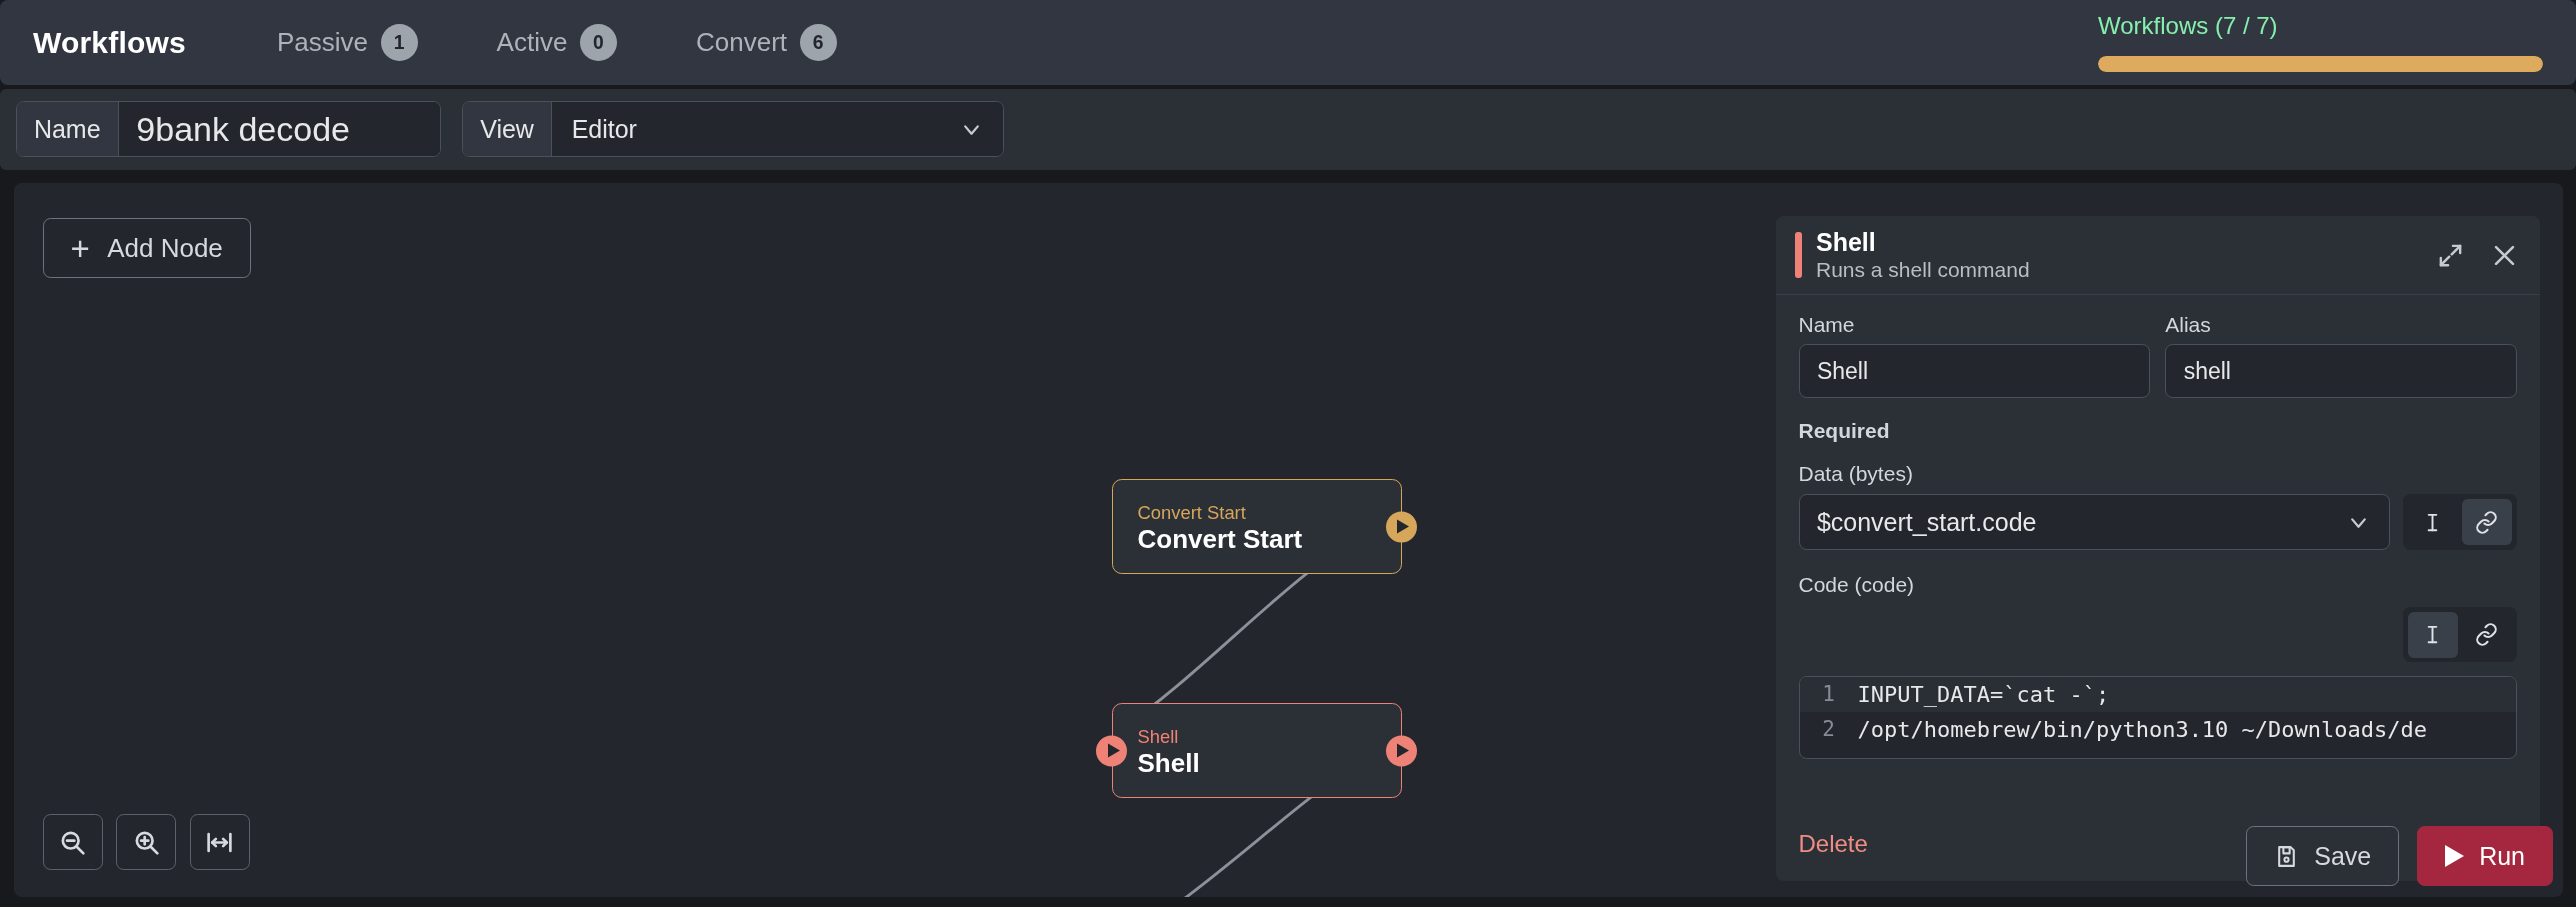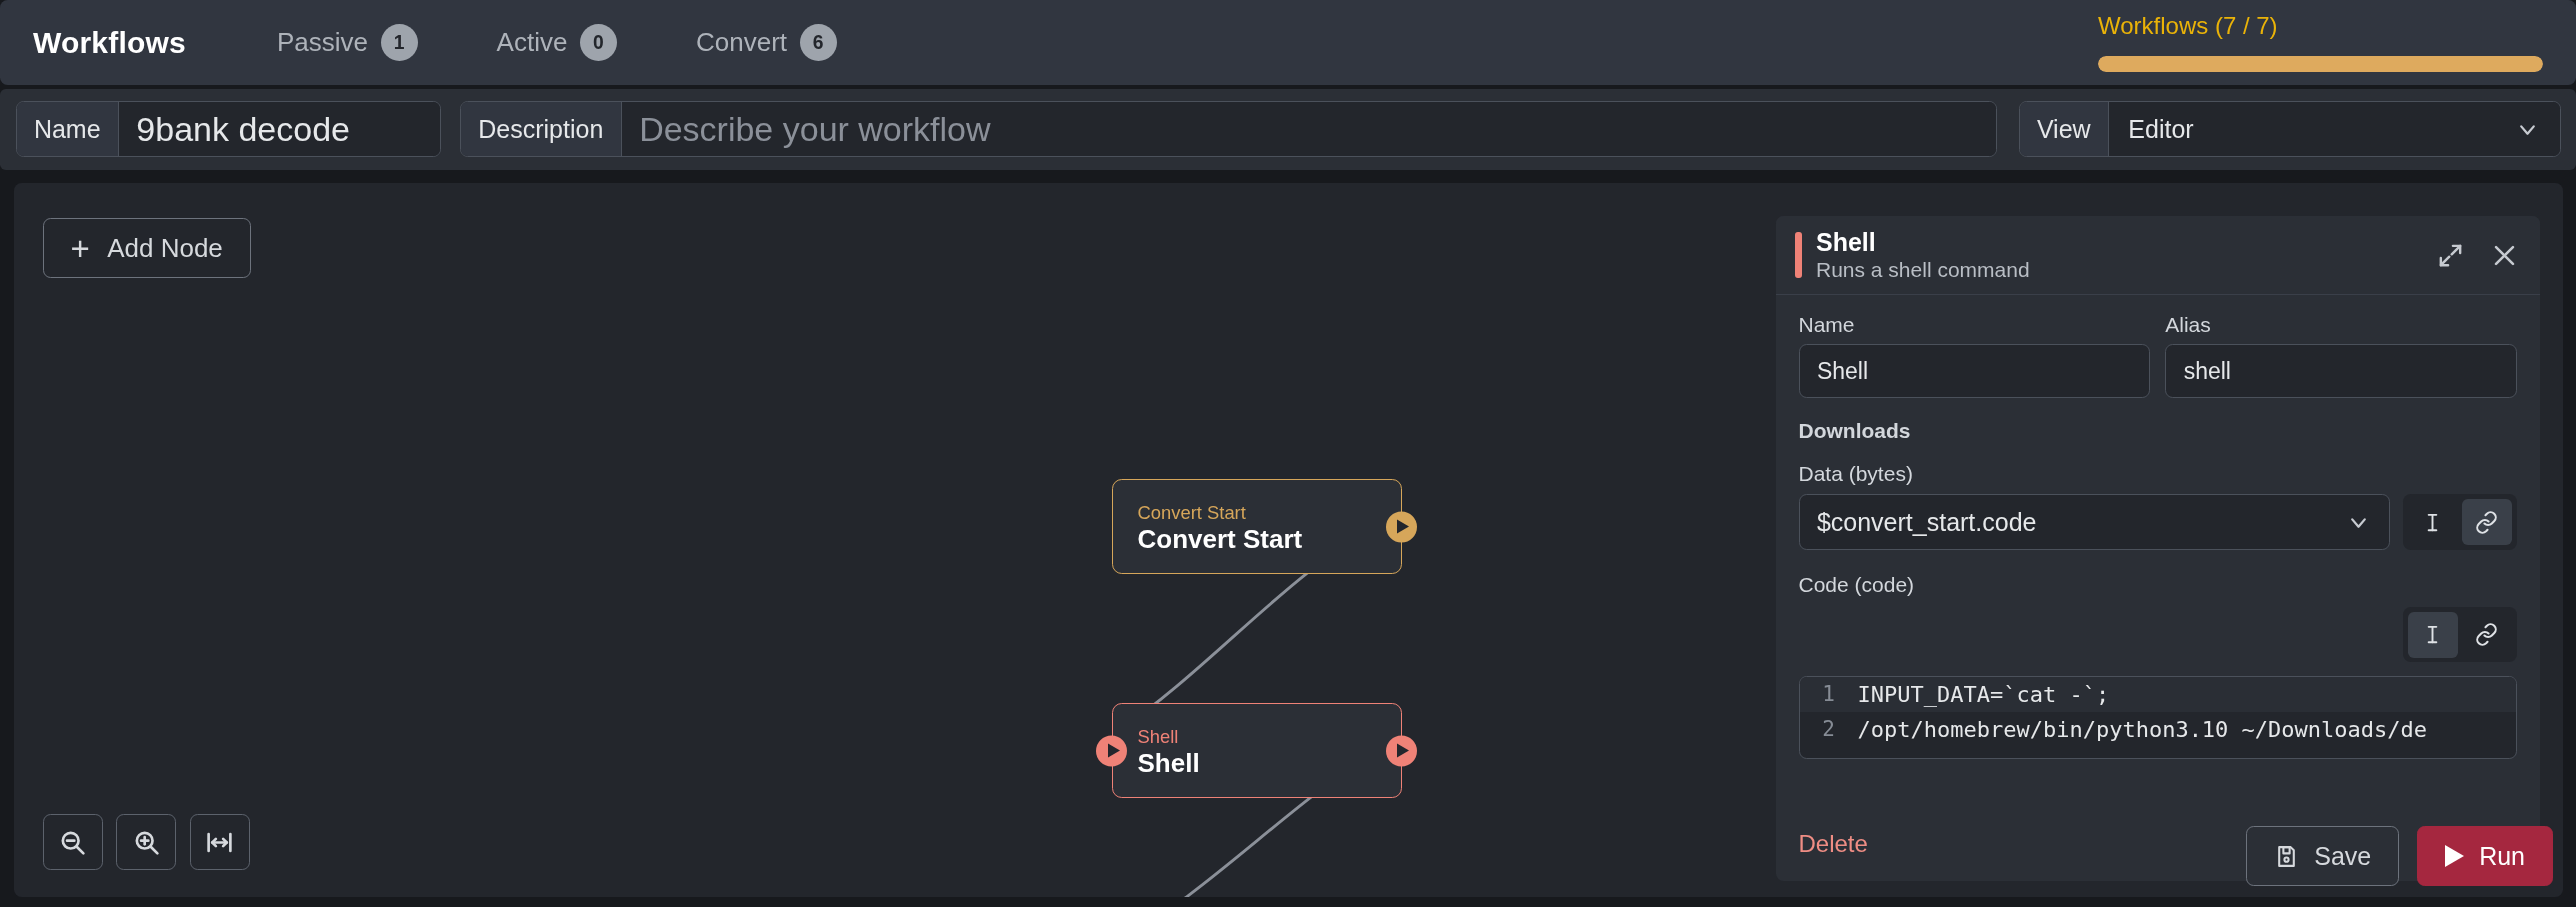--- a/index.html
+++ b/index.html
@@ -25,21 +25,21 @@
   }
   .brand { font-size: 30px; font-weight: bold; color: #ffffff; letter-spacing: 0.2px; margin-right: 68px; }
   .navitem { display: flex; align-items: center; gap: 12.6px; margin-right: 56px; cursor: pointer; }
   .navitem .lbl { font-size: 26px; color: #aeb3ba; }
   .badge {
     background: #9ea4ac; color: #23262c; font-size: 19.3px; font-weight: bold;
     border-radius: 966px; min-width: 37px; height: 37px;
     display: flex; align-items: center; justify-content: center; padding: 0 10.6px;
   }
   .wfcount { position: absolute; right: 33px; top: 11.6px; width: 445px; }
-  .wfcount .lbl { font-size: 24px; color: #eab308; margin-bottom: 16px; display:block; }
+  .wfcount .lbl { font-size: 24px; color: #86efac; margin-bottom: 16px; display:block; }
   .progress-track { width: 100%; height: 16.4px; border-radius: 966px; background: #3c424d; overflow: hidden; }
   .progress-fill { height: 100%; border-radius: 966px; background: #deaa5e; }
 
   
   .metabar {
     height: 81px; min-height:81px;
     background: #2b2f36;
     display: flex; align-items: center; gap: 15.5px;
     padding: 0 15.5px;
     border-radius: 5.8px;
@@ -217,24 +217,20 @@
       </div>
     </div>
   </div>
 
   <div class="metabar">
     <div class="field field-name">
       <div class="flabel">Name</div>
       <input class="finput" value="9bank decode" style="">
     </div>
 
-    <div class="field field-desc">
-      <div class="flabel">Description</div>
-      <input class="finput" placeholder="Describe your workflow" style="">
-    </div>
 
     <div class="field field-view">
       <div class="flabel">View</div>
       <div class="fselect">
         <span>Editor</span>
         <svg class="chev" viewBox="0 0 24 24" fill="none" stroke="currentColor" stroke-width="2.2" stroke-linecap="round" stroke-linejoin="round">
             <polyline points="6 9 12 16 18 9"></polyline>
           </svg>
       </div>
     </div>
@@ -307,21 +303,21 @@
               <input class="tinput" value="Shell" style="">
             </div>
             <div class="fgroup">
               <div class="flbl">Alias</div>
               <input class="tinput" value="shell" style="">
             </div>
           </div>
 
           <div class="sect-gap"></div>
 
-          <div class="flbl strong">Downloads</div>
+          <div class="flbl strong">Required</div>
           <div class="flbl" style="margin-top:19px;">Data (bytes)</div>
 
           <div class="selrow">
             <div class="tselect">
               <span>$convert_start.code</span>
               <svg class="chev" viewBox="0 0 24 24" fill="none" stroke="currentColor" stroke-width="2.2" stroke-linecap="round" stroke-linejoin="round">
                   <polyline points="6 9 12 16 18 9"></polyline>
                 </svg>
             </div>
             <div class="togglegrp">

